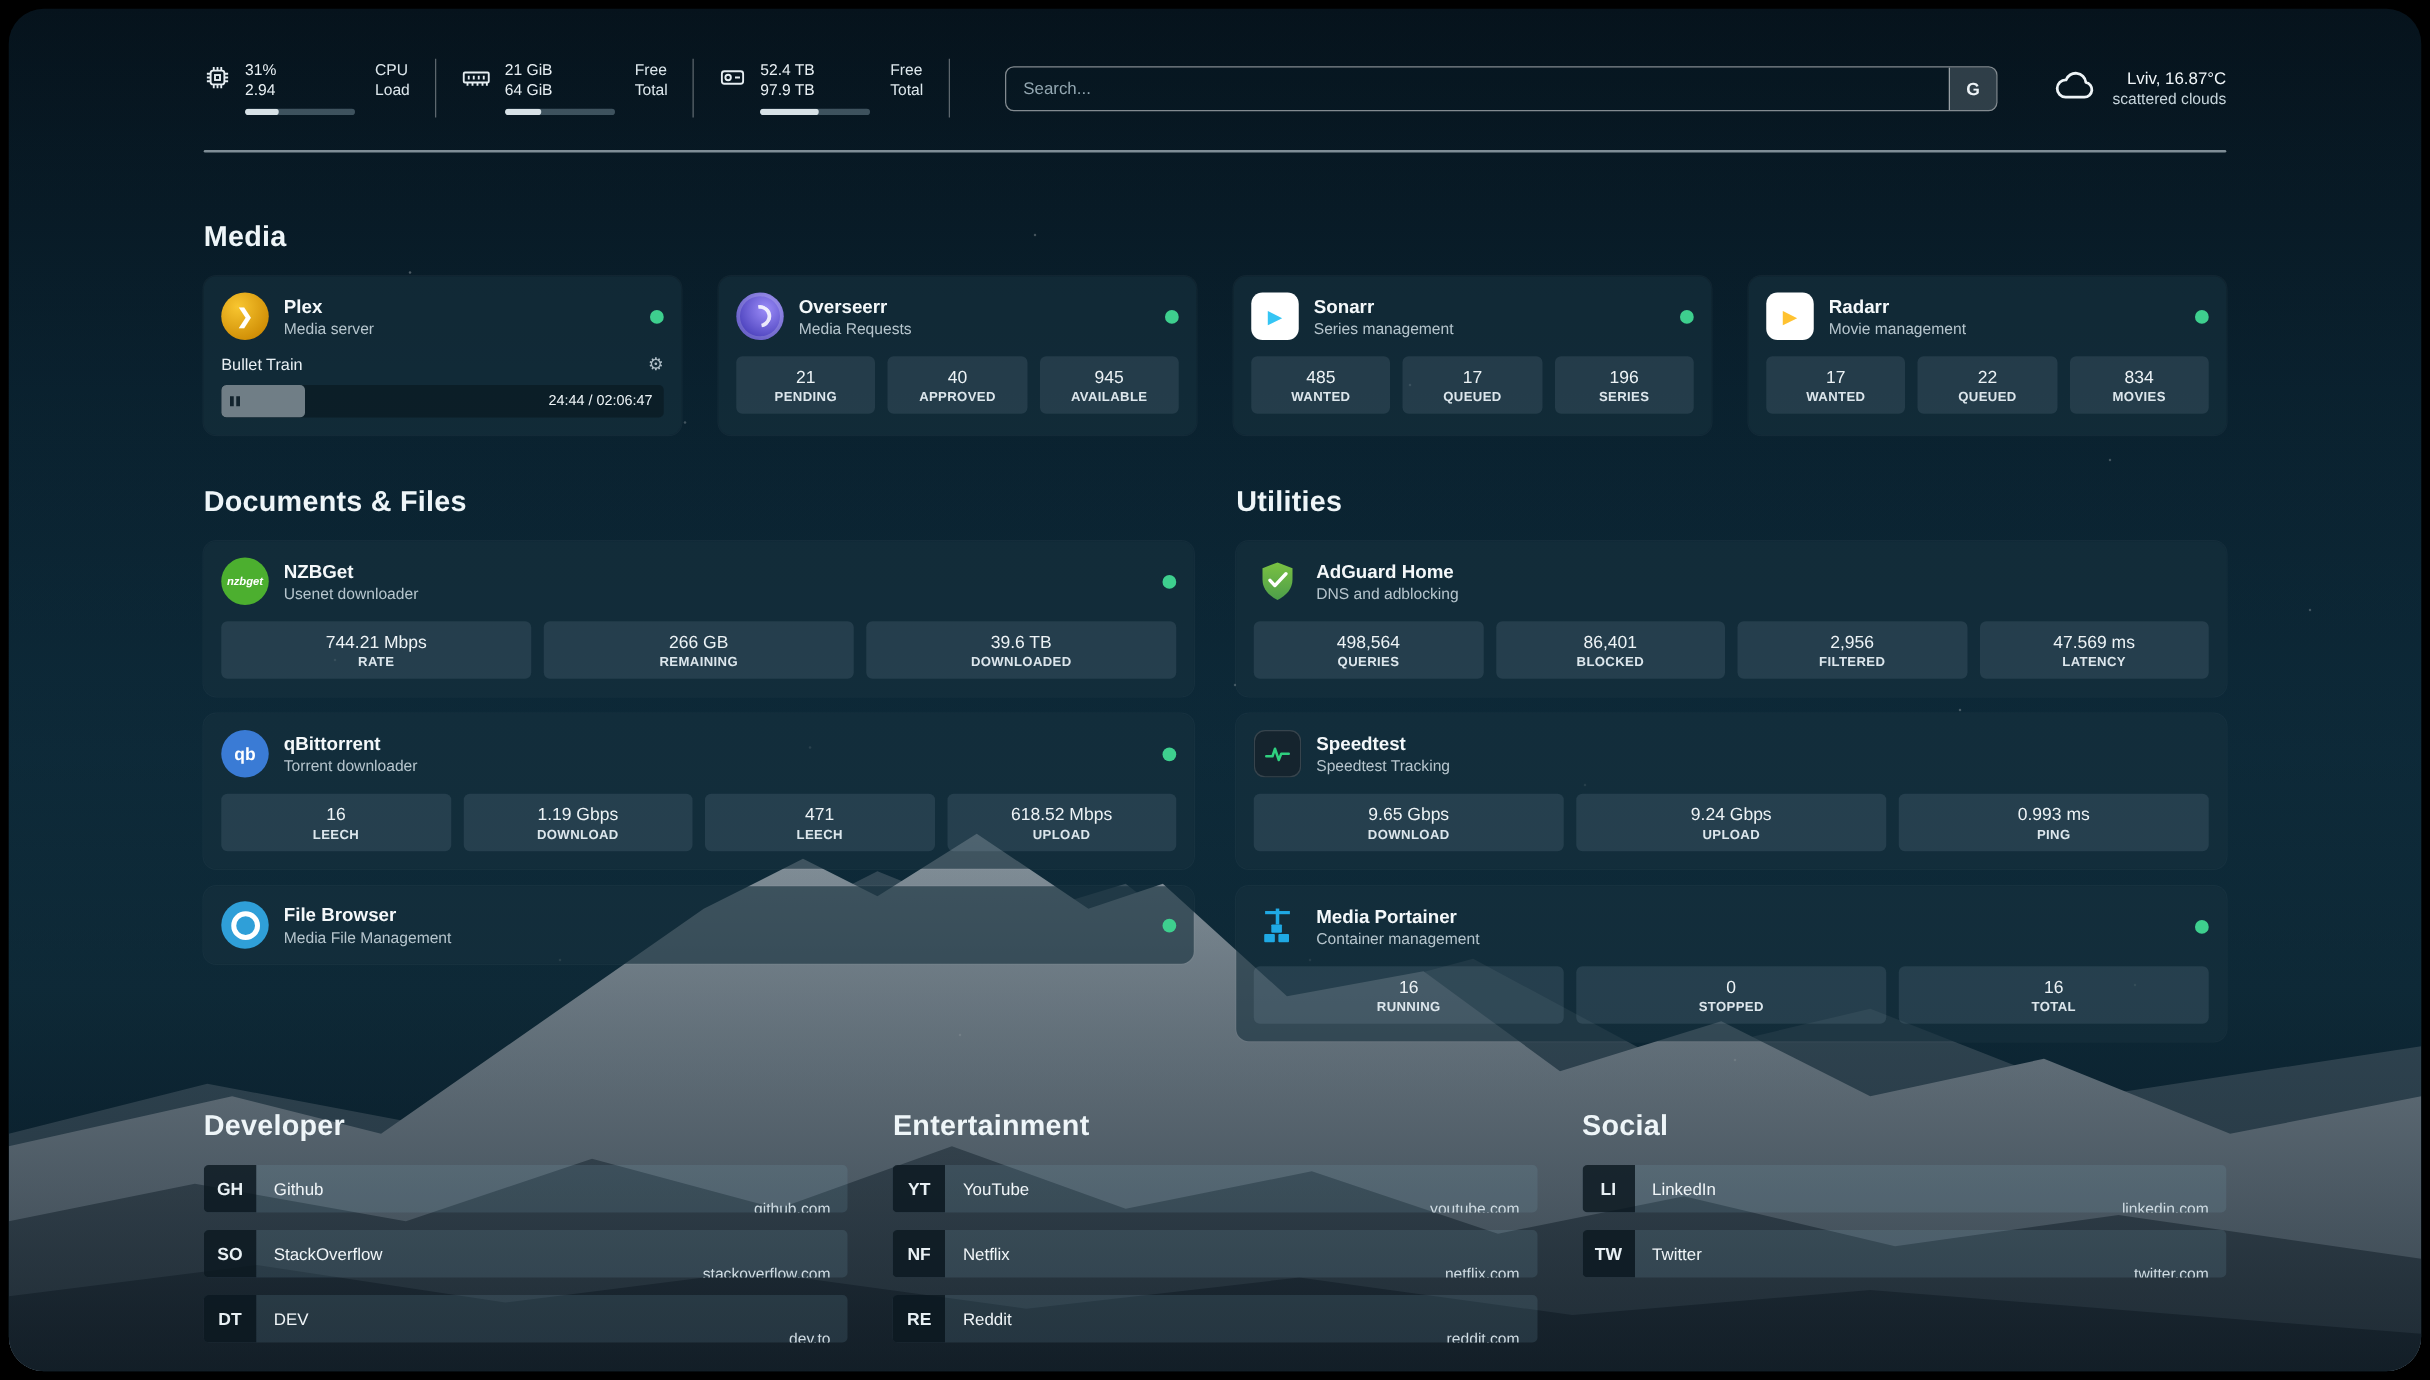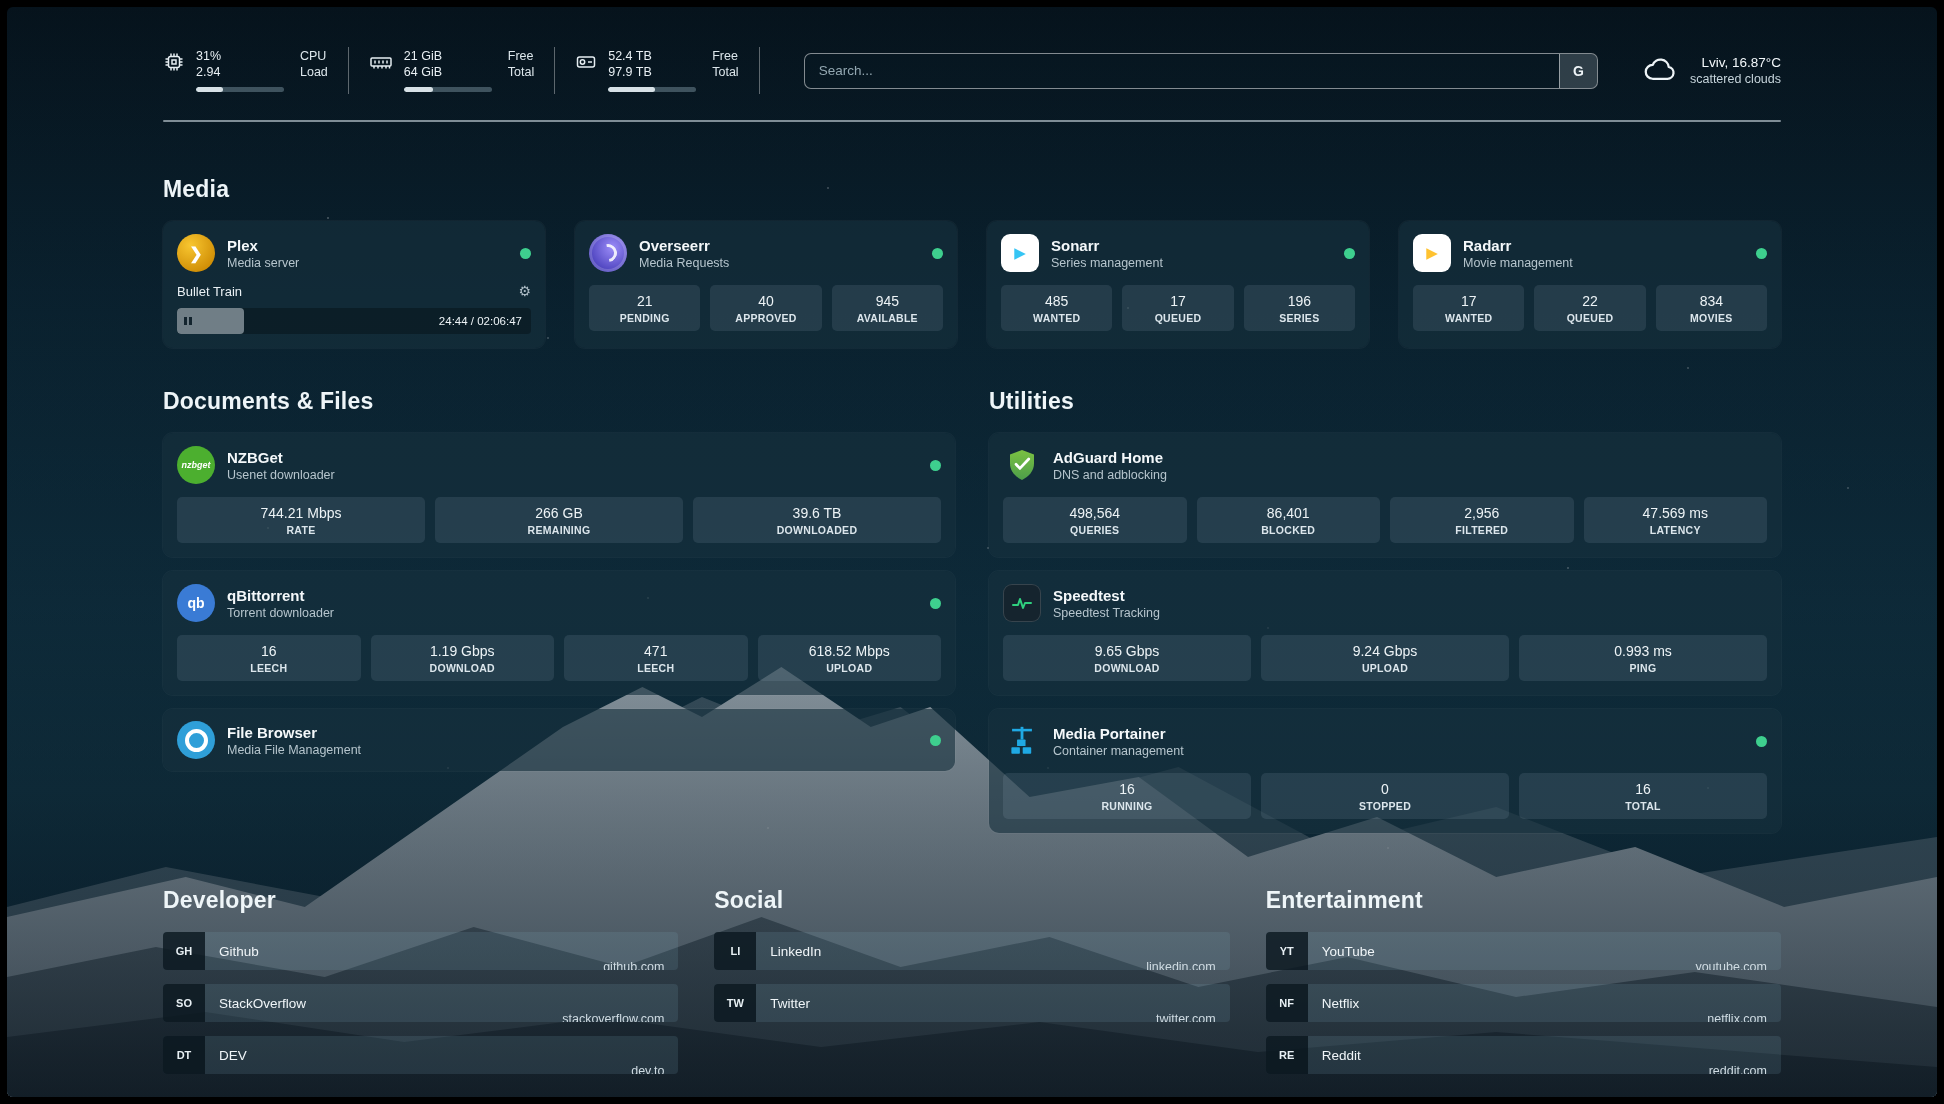--- a/index.html
+++ b/index.html
@@ -1,19 +1,19 @@
 <!DOCTYPE html>
 <html style="--color-status-online: #3ecf8e; --color-plex: #ebaf00; --color-overseerr: #6e62e6; --color-sonarr: #35c5f4; --color-radarr: #ffc230; --color-nzbget: #4caf2f; --color-qbittorrent: #3a7bd5; --color-filebrowser: #2f9fd8; --color-adguard: #67b279; --color-speedtest: #2fd07f; --color-portainer: #1fa9e4;"><head>
 <meta charset="utf-8">
 <style>
   * { box-sizing: border-box; margin: 0; padding: 0; }
   html, body { width: 1944px; height: 1104px; background: #000; overflow: hidden;
     font-family: "Liberation Sans", sans-serif; }
 
-  .screen { position: absolute; inset: 7px; border-radius: 6px; overflow: hidden;
+  .screen { position: absolute; inset: 7px; border-radius: 28px; overflow: hidden;
     background: linear-gradient(180deg, #06121b 0%, #0a2230 28%, #0e2c3c 52%, #123444 72%, #0c2534 100%); }
 
   
   .mountains { position: absolute; left: 0; right: 0; bottom: 0; width: 100%; height: 520px; display: block; }
   .tint { position: absolute; inset: 0;
     background: linear-gradient(180deg, rgba(7,24,35,0.15) 0%, rgba(10,32,44,0.30) 55%, rgba(5,16,25,0.55) 100%); }
   .specks { position: absolute; top: 0; left: 0; width: 2px; height: 2px; border-radius: 50%;
     box-shadow: 320px 210px 0 0 rgba(255,255,255,.35), 540px 330px 0 0 rgba(255,255,255,.3),
       820px 180px 0 0 rgba(255,255,255,.3), 1120px 300px 0 0 rgba(255,255,255,.35),
       1430px 240px 0 0 rgba(255,255,255,.3), 1680px 360px 0 0 rgba(255,255,255,.3),
@@ -119,21 +119,21 @@
   .card.compact { padding: 12px 14px; }
 
   
   .bookmarks { display: grid; grid-template-columns: 1fr 1fr 1fr; gap: 36px; margin-top: 54px; padding-bottom: 42px; }
   .bm-col .sec-title { margin-bottom: 18px; }
   .bm-list { display: flex; flex-direction: column; gap: 14px; }
   .bm-row { display: flex; align-items: center; height: 38px; background: rgba(125,165,185,0.16);
     border-radius: 4px; overflow: hidden; cursor: pointer; }
   .bm-abbr { width: 42px; align-self: stretch; background: rgba(6,18,26,0.78);
     display: flex; align-items: center; justify-content: center;
-    font-size: 11px; font-weight: 600; color: #e8f0f4; flex: none; }
+    font-size: 14px; font-weight: 600; color: #e8f0f4; flex: none; }
   .bm-name { margin-left: 14px; font-size: 13.5px; color: #f0f5f8; }
   .bm-url { margin-left: auto; margin-right: 14px; font-size: 12.5px; color: #cfdbe2; margin-top: 32px; }
 </style>
 </head>
 <body>
 
 <div class="screen">
 
   <svg class="mountains" viewBox="0 0 1944 520" preserveAspectRatio="none">
     <defs>
@@ -548,51 +548,51 @@
           </div>
           <div class="bm-row">
             <span class="bm-abbr">DT</span>
             <span class="bm-name">DEV</span>
             <span class="bm-url">dev.to</span>
           </div>
         </div>
       </div>
 
       <div class="bm-col">
+        <h2 class="sec-title">Entertainment</h2>
+        <div class="bm-list">
+          <div class="bm-row">
+            <span class="bm-abbr">YT</span>
+            <span class="bm-name">YouTube</span>
+            <span class="bm-url">youtube.com</span>
+          </div>
+          <div class="bm-row">
+            <span class="bm-abbr">NF</span>
+            <span class="bm-name">Netflix</span>
+            <span class="bm-url">netflix.com</span>
+          </div>
+          <div class="bm-row">
+            <span class="bm-abbr">RE</span>
+            <span class="bm-name">Reddit</span>
+            <span class="bm-url">reddit.com</span>
+          </div>
+        </div>
+      </div>
+
+      <div class="bm-col">
         <h2 class="sec-title">Social</h2>
         <div class="bm-list">
           <div class="bm-row">
             <span class="bm-abbr">LI</span>
             <span class="bm-name">LinkedIn</span>
             <span class="bm-url">linkedin.com</span>
           </div>
           <div class="bm-row">
             <span class="bm-abbr">TW</span>
             <span class="bm-name">Twitter</span>
             <span class="bm-url">twitter.com</span>
           </div>
         </div>
       </div>
-
-      <div class="bm-col">
-        <h2 class="sec-title">Entertainment</h2>
-        <div class="bm-list">
-          <div class="bm-row">
-            <span class="bm-abbr">YT</span>
-            <span class="bm-name">YouTube</span>
-            <span class="bm-url">youtube.com</span>
-          </div>
-          <div class="bm-row">
-            <span class="bm-abbr">NF</span>
-            <span class="bm-name">Netflix</span>
-            <span class="bm-url">netflix.com</span>
-          </div>
-          <div class="bm-row">
-            <span class="bm-abbr">RE</span>
-            <span class="bm-name">Reddit</span>
-            <span class="bm-url">reddit.com</span>
-          </div>
-        </div>
-      </div>
     </div>
 
   </div>
 </div>
 
 </body></html>

